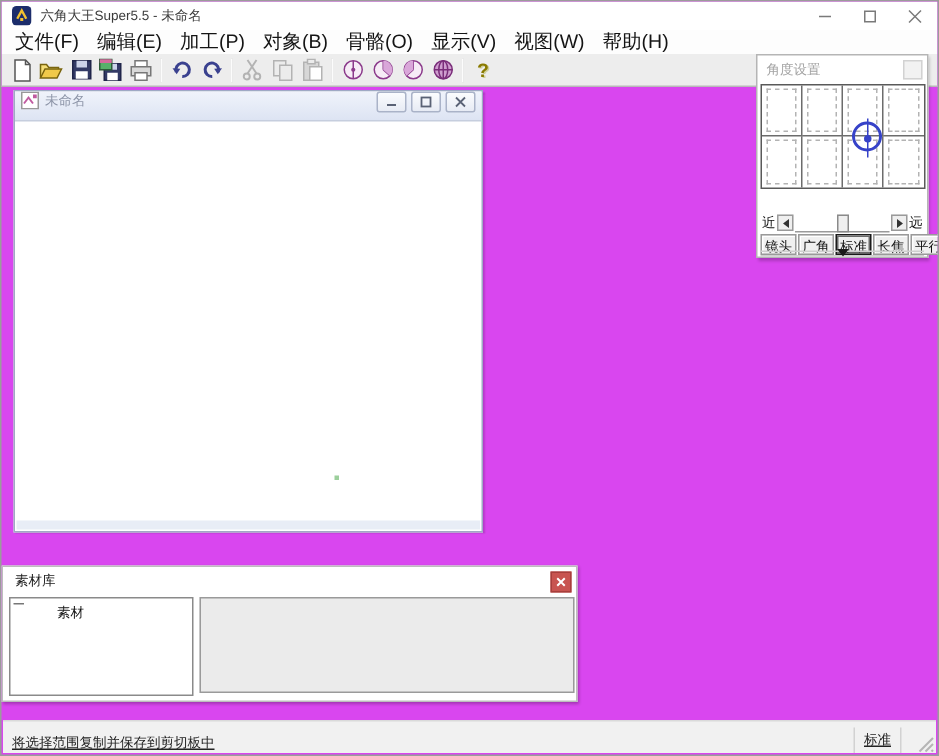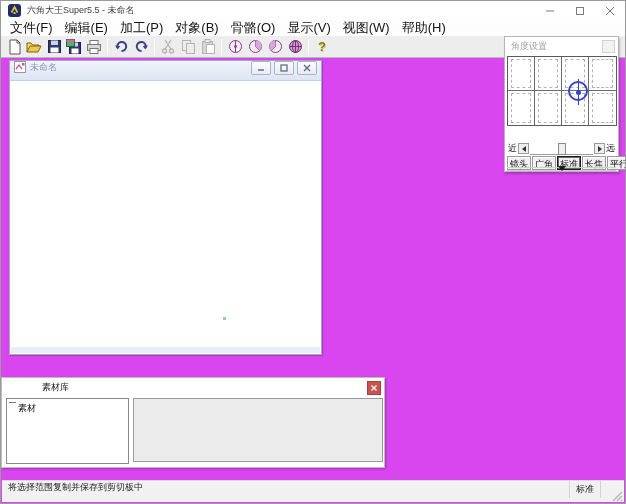--- a/index.html
+++ b/index.html
@@ -73,35 +73,35 @@
   .lens-btn { font-size:9px; color:#111; height:14px; padding:1px 2px 0 2px; background:#f0f0f0;
     border:1px solid #9a9a9a; box-shadow:inset 1px 1px 0 #fff; white-space:nowrap; margin-right:1px; }
   .lens-btn.active { border:1px solid #1a1a1a; box-shadow:inset 0 0 0 1px #6a6a6a; }
   .collapse-strip { position:absolute; left:2px; right:2px; bottom:0; height:4px;
     border-top:1px solid #cfcfcf; border-bottom:1px solid #cfcfcf; }
   .collapse-arrow { position:absolute; left:50%; top:-2px; margin-left:-4px; width:0; height:0;
     border-style:solid; border-width:5px 4px 0 4px; border-color:#1a1a1a transparent transparent transparent; }
 
   
   .material-panel { position:absolute; left:0; top:376px; width:384px; height:91px;
-    background:#ffffff; border:1px solid #bdbdbd; box-shadow:1px 1px 2px rgba(0,0,0,.25);padding-left:32px; }
+    background:#ffffff; border:1px solid #bdbdbd; box-shadow:1px 1px 2px rgba(0,0,0,.25); }
   .mat-titlebar { height:19px; display:flex; align-items:center; padding:0 3px 0 8px; }
   .mat-title { font-size:9px; color:#1a1a1a; flex:1; }
   .mat-close { width:14px; height:14px; background:#c85450; border:1px solid #a73f3c;
     display:flex; align-items:center; justify-content:center; }
   .mat-left { position:absolute; left:4px; top:20px; width:123px; height:66px;
     background:#fff; border:1px solid #8a8a8a; }
-  .tree-item { display:flex; align-items:flex-start; padding:3px 0 0 2px; font-size:9px; color:#111; }
+  .tree-item { display:flex; align-items:flex-start; padding:3px 0 0 2px; font-size:9px; color:#111;gap:20px; }
   .tree-dash { width:7px; height:1px; background:#777; margin-right:2px; }
   .mat-right { position:absolute; left:131px; top:20px; width:250px; height:64px;
     background:#ebebeb; border:1px solid #9a9a9a; }
 
   
   .statusbar { position:absolute; left:1px; right:1px; bottom:1px; height:22px;
-    background:#f1f1f1; border-top:1px solid #dadada; display:flex; align-items:flex-start; font-size:9px; color:#222; }
+    background:#f1f1f1; border-top:1px solid #dadada; display:flex; align-items:flex-end; font-size:9px; color:#222;text-decoration:underline; }
   .status-msg { padding-left:6px; flex:1; white-space:nowrap; }
   .status-mode { border-left:1px solid #d2d2d2; border-right:1px solid #d2d2d2; padding:2px 6px; margin-right:8px; }
   .grip { width:14px; height:14px; align-self:flex-end; margin-right:1px; }
 </style>
 </head>
 <body>
 
 <div class="window">
 
   <div class="titlebar">

